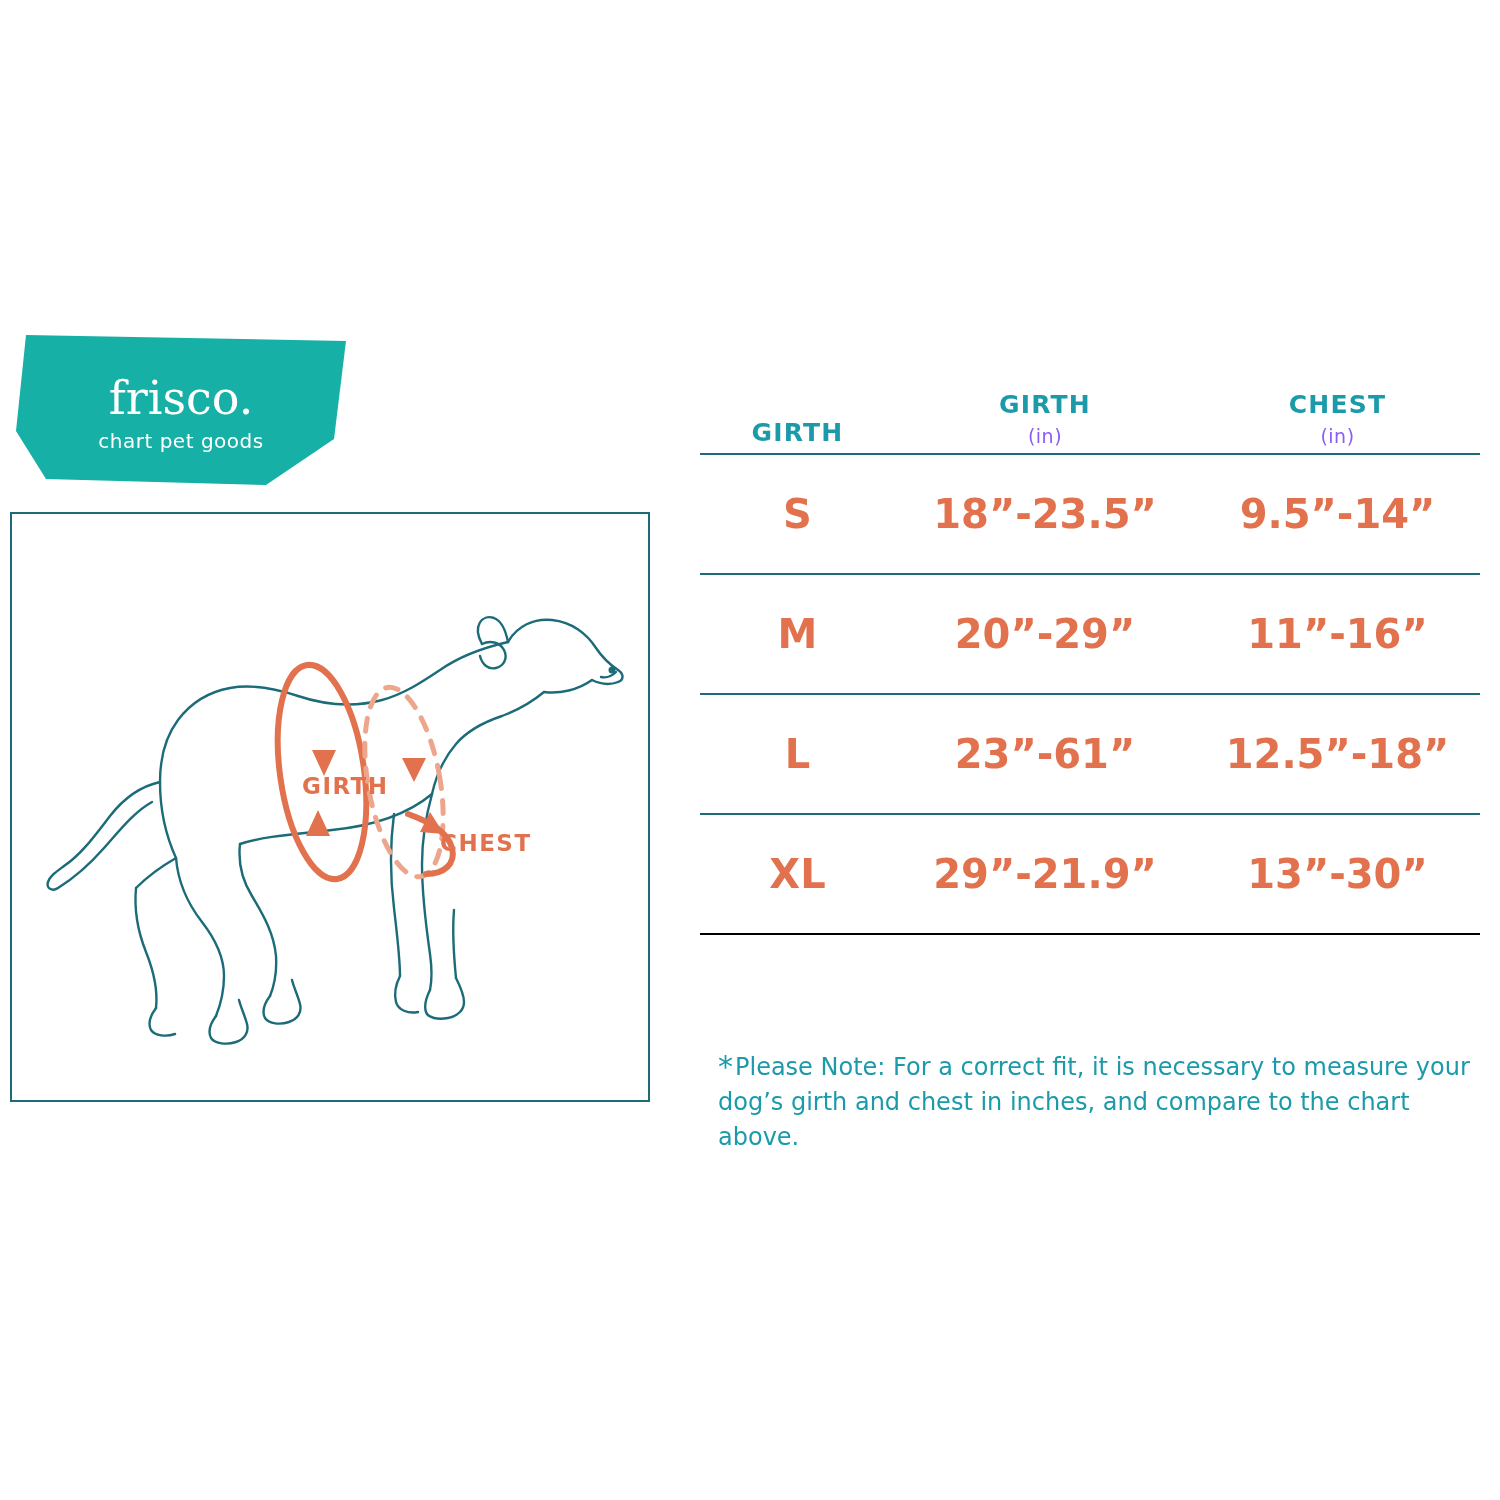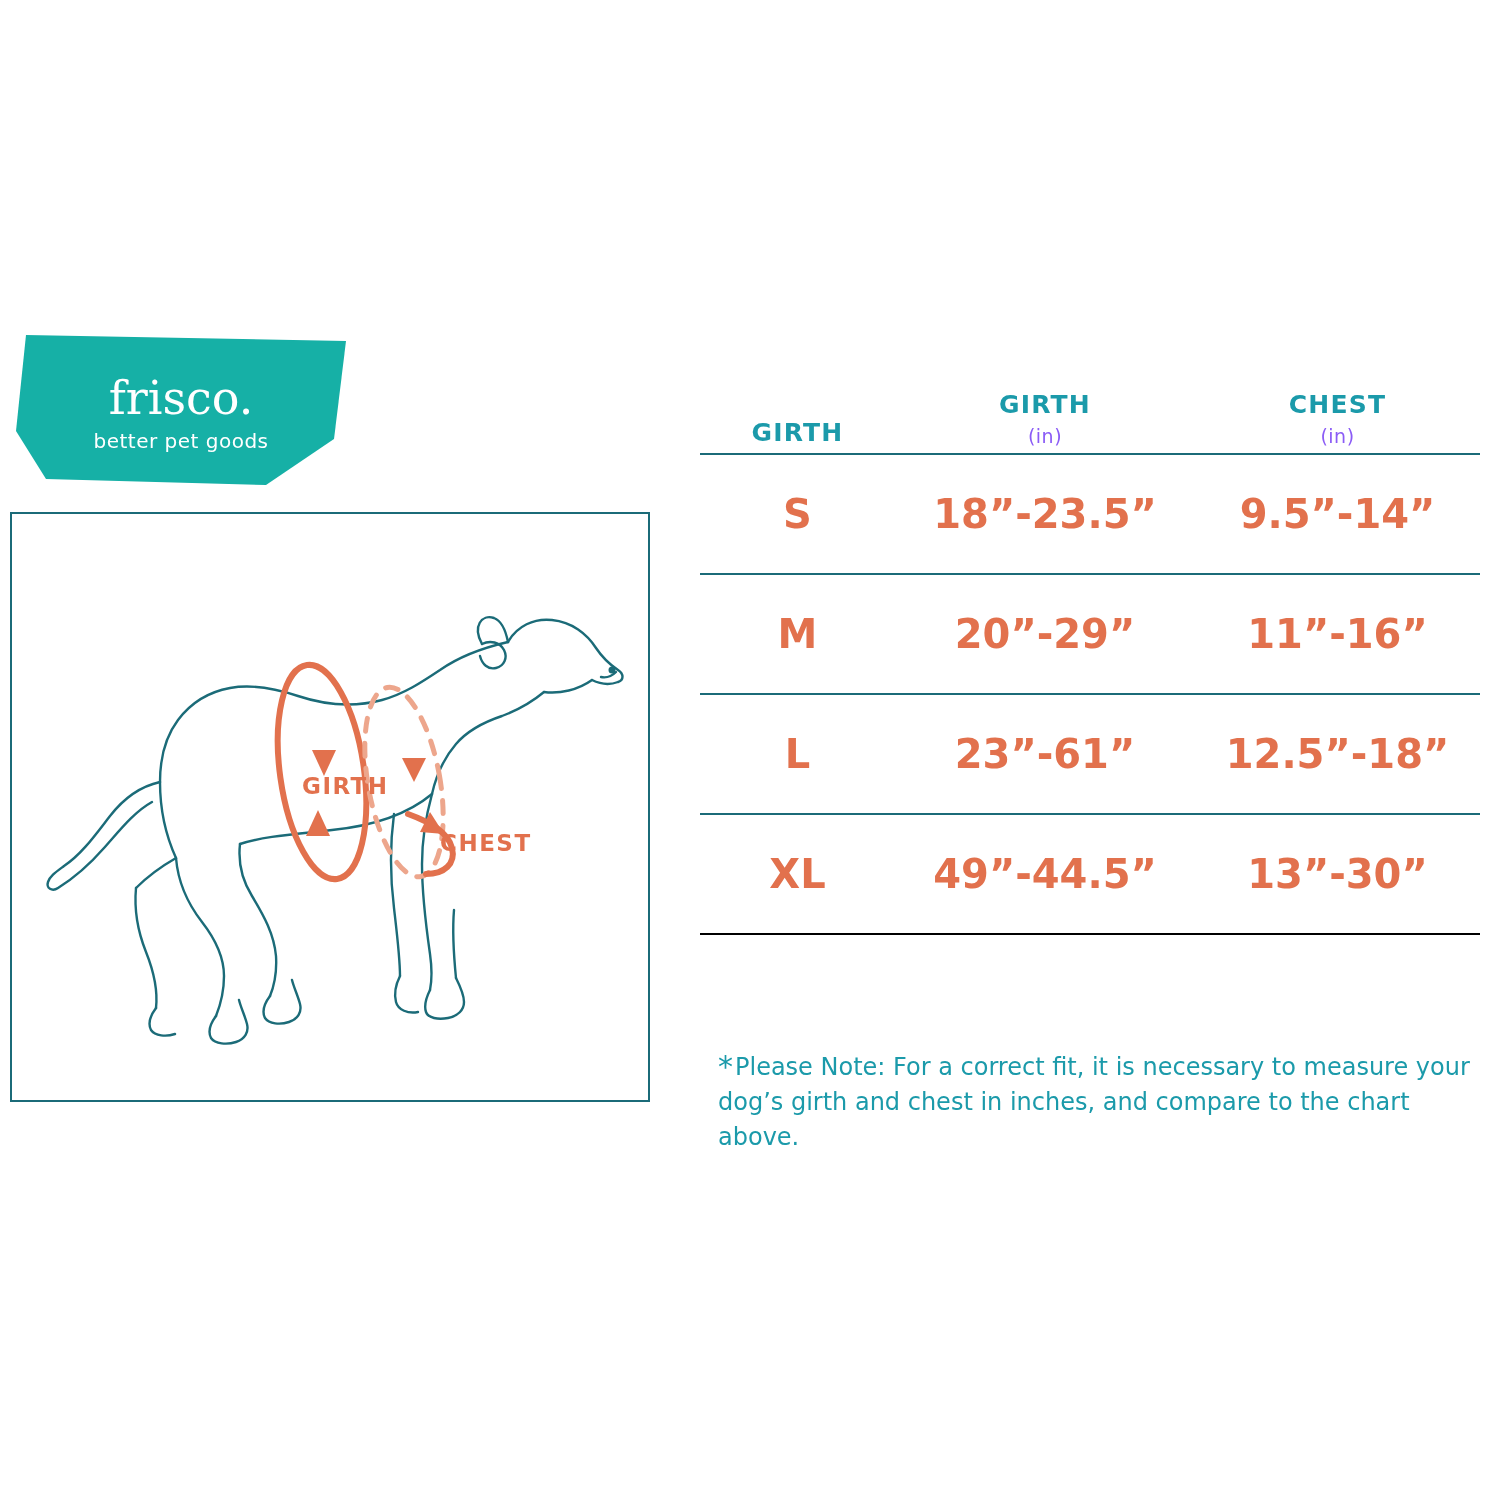--- a/index.html
+++ b/index.html
@@ -162,21 +162,21 @@
 <body>
 
 <div class="page">
 
   <div class="logo-badge">
     <svg class="logo-shape" viewBox="0 0 330 150">
       <polygon points="10,0 330,6 318,104 250,150 30,144 0,96" fill="#16b0a6"></polygon>
     </svg>
     <div class="logo-text-wrap">
       <div class="logo-word">frisco.</div>
-      <div class="logo-tag">better pet goods</div>
+      <div class="logo-tag">chart pet goods</div>
     </div>
   </div>
 
 
   <div class="illus-frame">
     <svg width="636" height="586" viewBox="0 0 636 586">
       <g fill="none" stroke="#1b6b78" stroke-width="2.4" stroke-linecap="round" stroke-linejoin="round">
 
         <path d="M470 130 C 460 112, 470 100, 482 104 C 490 107, 494 118, 496 128"></path>
         <path d="M496 128 C 505 112, 522 104, 540 106 C 560 108, 575 120, 584 134
@@ -288,21 +288,21 @@
           <td>20”-29”</td>
           <td>11”-16”</td>
         </tr>
         <tr>
           <td>L</td>
           <td>23”-61”</td>
           <td>12.5”-18”</td>
         </tr>
         <tr>
           <td>XL</td>
-          <td>49”-44.5”</td>
+          <td>29”-21.9”</td>
           <td>13”-30”</td>
         </tr>
       </tbody>
     </table>
   </div>
 
   <div class="note">
     <span class="star">*</span><span>Please Note: For a correct fit, it is necessary to measure your dog’s girth and chest in inches, and compare to the chart above.</span>
   </div>
 

